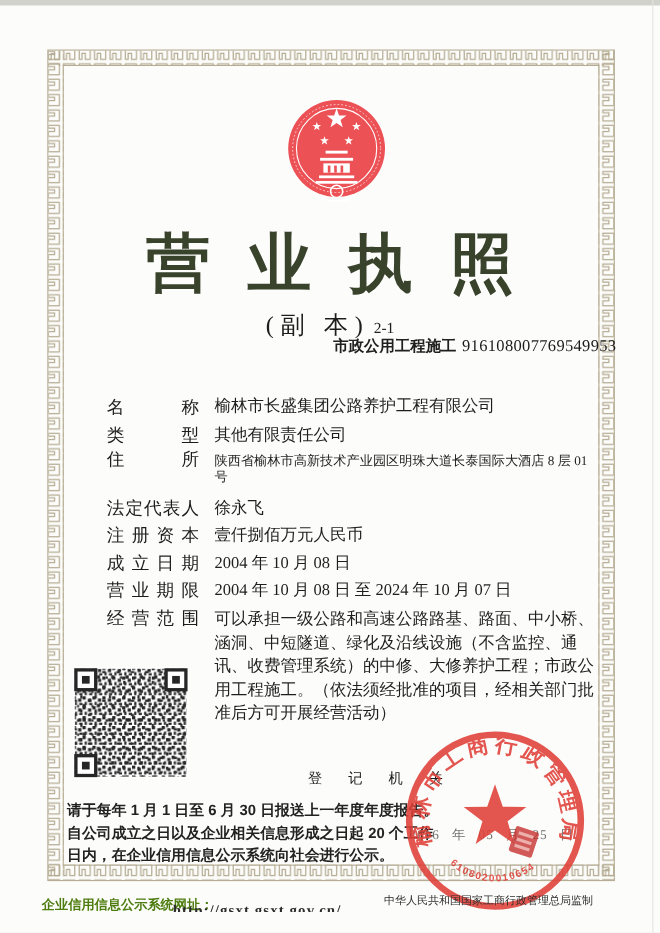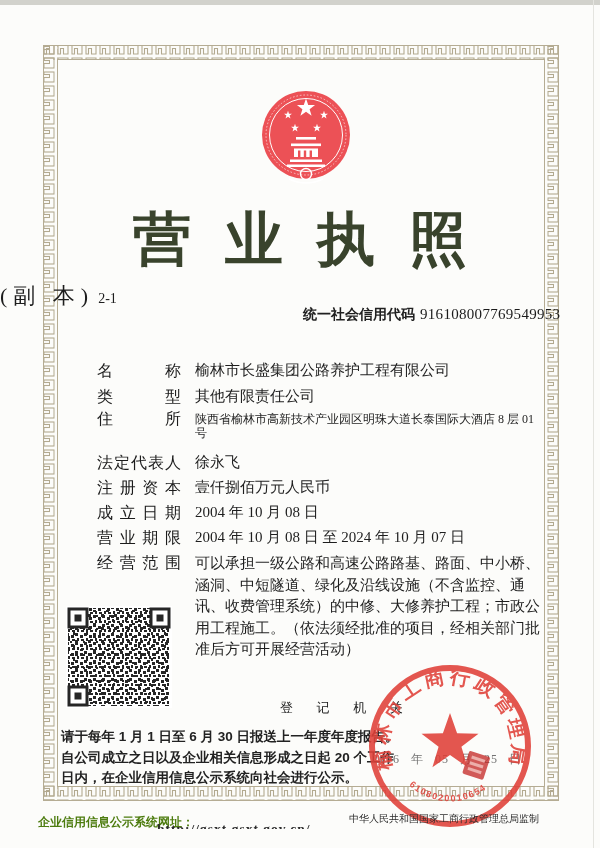--- a/index.html
+++ b/index.html
@@ -6,21 +6,21 @@
   .page{position:relative;width:600px;height:848px;background:#fcfcfa;overflow:hidden;
         font-family:"Liberation Sans",sans-serif;color:#222;}
   .scan-strip{position:absolute;left:0;top:0;width:100%;height:5px;background:#d2d2cc;}
   .scan-edge-right{position:absolute;right:6px;top:0;bottom:0;width:1px;background:#e4e4df;}
   .border-svg{position:absolute;left:0;top:0;}
   .emblem{position:absolute;left:261px;top:85px;}
   .title{position:absolute;left:0;top:201px;width:100%;text-align:center;
          font-size:58px;font-weight:900;color:#39432c;letter-spacing:34px;text-indent:34px;
          font-family:"Liberation Sans",sans-serif;}
   .subtitle-row{position:absolute;left:0;top:281px;width:100%;display:flex;
-                align-items:baseline;}
+                justify-content:center;align-items:baseline;}
   .subtitle{font-family:"Liberation Serif",serif;font-size:22px;color:#1d1d1d;letter-spacing:6px;}
   .copy-no{font-family:Liberation Serif, serif;font-size:14px;color:#1d1d1d;margin-left:4px;}
   .credit-line{position:absolute;left:303px;top:306px;display:flex;align-items:baseline;white-space:nowrap;}
   .credit-label{font-size:14px;font-weight:600;color:#202020;}
   .credit-code{font-family:"Liberation Serif","DejaVu Serif",serif;font-size:15px;color:#1b1b1b;margin-left:5px;letter-spacing:.3px;}
   .fields{position:absolute;left:97px;top:361px;width:446px;}
   .field-row{display:flex;align-items:flex-start;margin-bottom:6px;}
   .field-label{width:84px;flex:0 0 84px;font-size:16px;font-weight:500;color:#1c1c1c;
                text-align:justify;text-align-last:justify;-moz-text-align-last:justify;line-height:19px;}
   .field-value{margin-left:14px;font-family:"Liberation Serif","DejaVu Serif",serif;
@@ -92,21 +92,21 @@
   </svg>
 
   <div class="title">营业执照</div>
 
   <div class="subtitle-row">
     <span class="subtitle">(副  本)</span>
     <span class="copy-no">2-1</span>
   </div>
 
   <div class="credit-line">
-    <span class="credit-label">统一社会信用代码</span>
+    <span class="credit-label">市政公用工程施工</span>
     <span class="credit-code">916108007769549953</span>
   </div>
 
   <div class="fields">
     <div class="field-row row-name">
       <span class="field-label">名称</span>
       <span class="field-value">榆林市长盛集团公路养护工程有限公司</span>
     </div>
     <div class="field-row row-type">
       <span class="field-label">类型</span>

